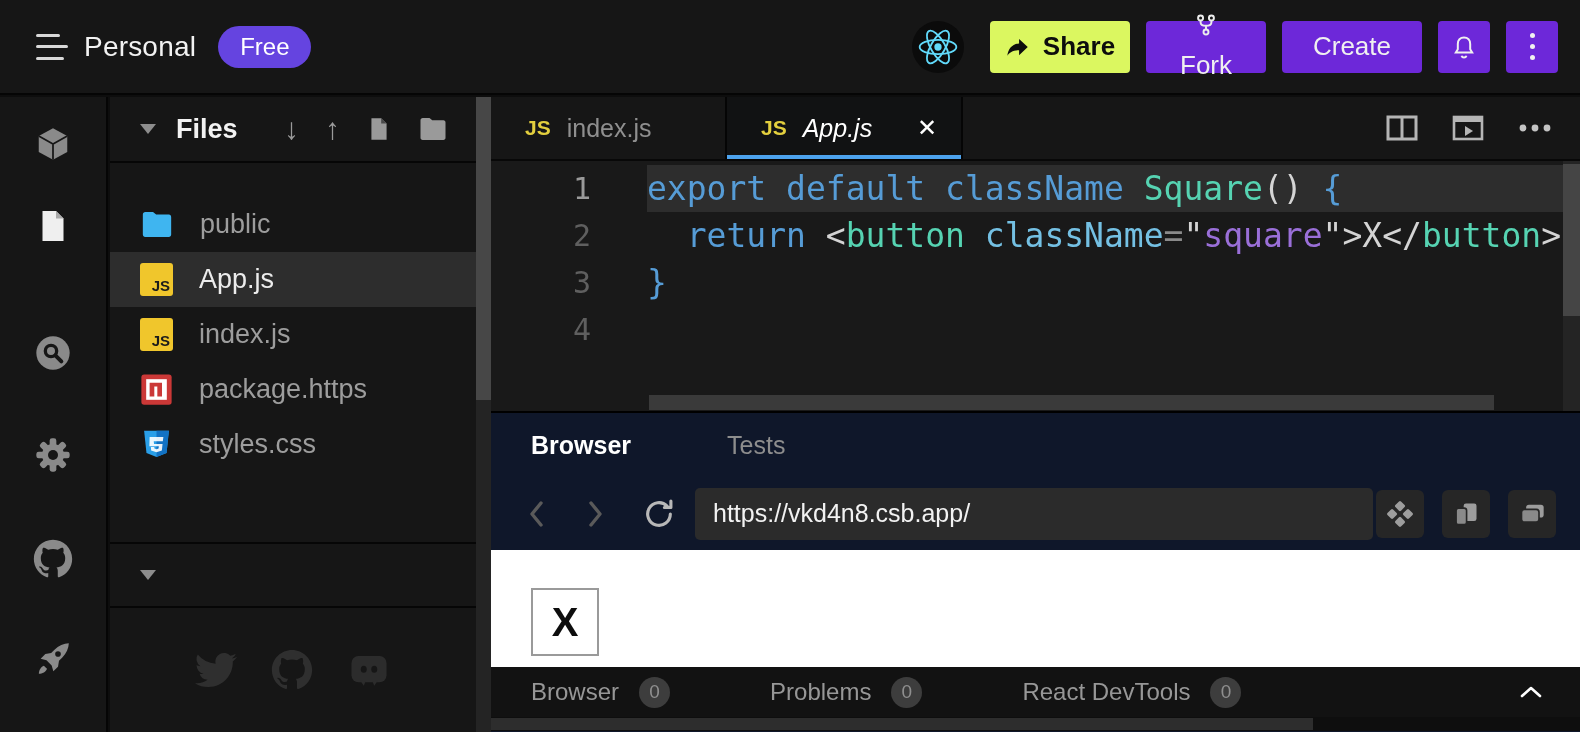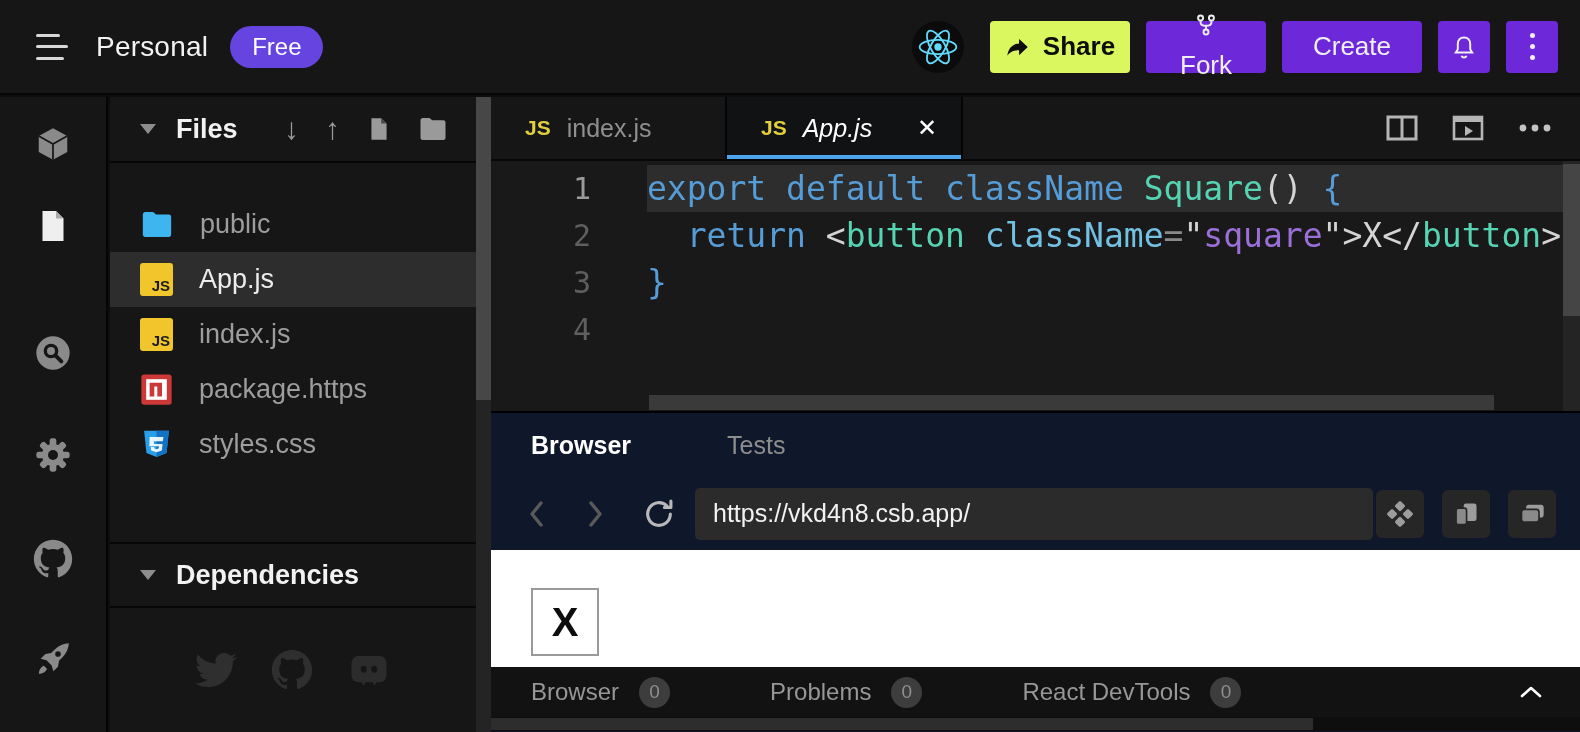--- a/index.html
+++ b/index.html
@@ -8,21 +8,21 @@
   .app { position:relative; width:1580px; height:732px; background:#0d0d0d; overflow:hidden; }
 
   
   .header { position:absolute; left:0; top:0; width:1580px; height:95px; background:#161616;
             border-bottom:2px solid #050505; display:flex; align-items:center; }
   .hamburger { width:34px; height:26px; margin-left:36px; display:flex; flex-direction:column; justify-content:space-between; cursor:pointer; }
   .hamburger span { display:block; height:3px; border-radius:2px; background:#d8d8d8; }
   .hamburger span:nth-child(1){ width:24px; }
   .hamburger span:nth-child(2){ width:32px; }
   .hamburger span:nth-child(3){ width:28px; }
-  .ws-title { color:#f2f2f2; font-size:28px; margin-left:26px; letter-spacing:.2px; }
+  .ws-title { color:#f2f2f2; font-size:28px; margin-left:14px; letter-spacing:.2px; }
   .plan-badge { margin-left:22px; background:#6544e0; color:#fff; font-size:24px; padding:7px 22px; border-radius:24px; }
   .header-spacer { flex:1; }
   .react-wrap { width:52px; height:52px; border-radius:50%; background:#0b0b0b; display:flex; align-items:center; justify-content:center; margin-right:26px; }
   .btn { height:52px; border:none; border-radius:4px; font-size:26px; display:flex; align-items:center; justify-content:center; cursor:pointer; font-family:inherit; }
   .btn-share { background:#dbf760; color:#0d0d0d; width:140px; gap:12px; font-weight:600; }
   .btn-dark { background:#6d28d9; color:#f0f0f0;flex-direction:column; }
   .btn-fork { width:120px; gap:12px; margin-left:16px; }
   .btn-create { width:140px; margin-left:16px; }
   .btn-icon { width:52px; margin-left:16px; }
   .kebab { display:flex; flex-direction:column; gap:6px; align-items:center; }
@@ -277,21 +277,20 @@
               <path fill="#fff" d="M7 6.5h10l-.4 3.2H10l.2 2h6.2l-.5 4.6-3.9 1.3-3.9-1.3-.2-2.4h2.5l.1 1 1.5.5 1.5-.5.2-1.6H6.8z" opacity=".9"></path>
             </svg>
         </span>
         <span class="fname">styles.css</span>
       </div>
     </div>
 
     <div class="divider"></div>
     <div class="deps-head">
       <span class="caret"></span>
-      <span class="deps-title">Dependencies</span>
     </div>
     <div class="divider"></div>
 
     <div class="social">
       <svg width="42" height="42" viewBox="0 0 24 24">
           <path fill="#2f2f2f" d="M23.9 4.6a10 10 0 0 1-2.8.8 4.9 4.9 0 0 0 2.2-2.7c-1 .6-2 1-3.1 1.2a4.9 4.9 0 0 0-8.4 4.5A14 14 0 0 1 1.6 3.2a4.9 4.9 0 0 0 1.5 6.6c-.8 0-1.6-.3-2.2-.6v.1a4.9 4.9 0 0 0 3.9 4.8 5 5 0 0 1-2.2.1 4.9 4.9 0 0 0 4.6 3.4A9.9 9.9 0 0 1 0 19.5 14 14 0 0 0 7.6 21.7c9 0 14-7.5 14-14v-.6a10 10 0 0 0 2.4-2.5z"></path>
         </svg>
       <svg width="42" height="42" viewBox="0 0 24 24">
           <path fill="#2f2f2f" d="M12 .5C5.65.5.5 5.65.5 12c0 5.08 3.29 9.39 7.86 10.91.58.11.79-.25.79-.56v-1.96c-3.2.7-3.87-1.54-3.87-1.54-.52-1.33-1.28-1.68-1.28-1.68-1.04-.72.08-.7.08-.7 1.15.08 1.76 1.18 1.76 1.18 1.03 1.75 2.69 1.25 3.34.96.1-.75.4-1.26.73-1.55-2.55-.29-5.23-1.28-5.23-5.68 0-1.26.45-2.28 1.18-3.09-.12-.29-.51-1.46.11-3.05 0 0 .96-.31 3.16 1.18a11 11 0 0 1 5.75 0c2.2-1.49 3.16-1.18 3.16-1.18.62 1.59.23 2.76.11 3.05.74.81 1.18 1.83 1.18 3.09 0 4.41-2.69 5.38-5.25 5.67.41.35.78 1.05.78 2.12v3.15c0 .31.21.67.8.56A11.52 11.52 0 0 0 23.5 12C23.5 5.65 18.35.5 12 .5z"></path>
         </svg>

